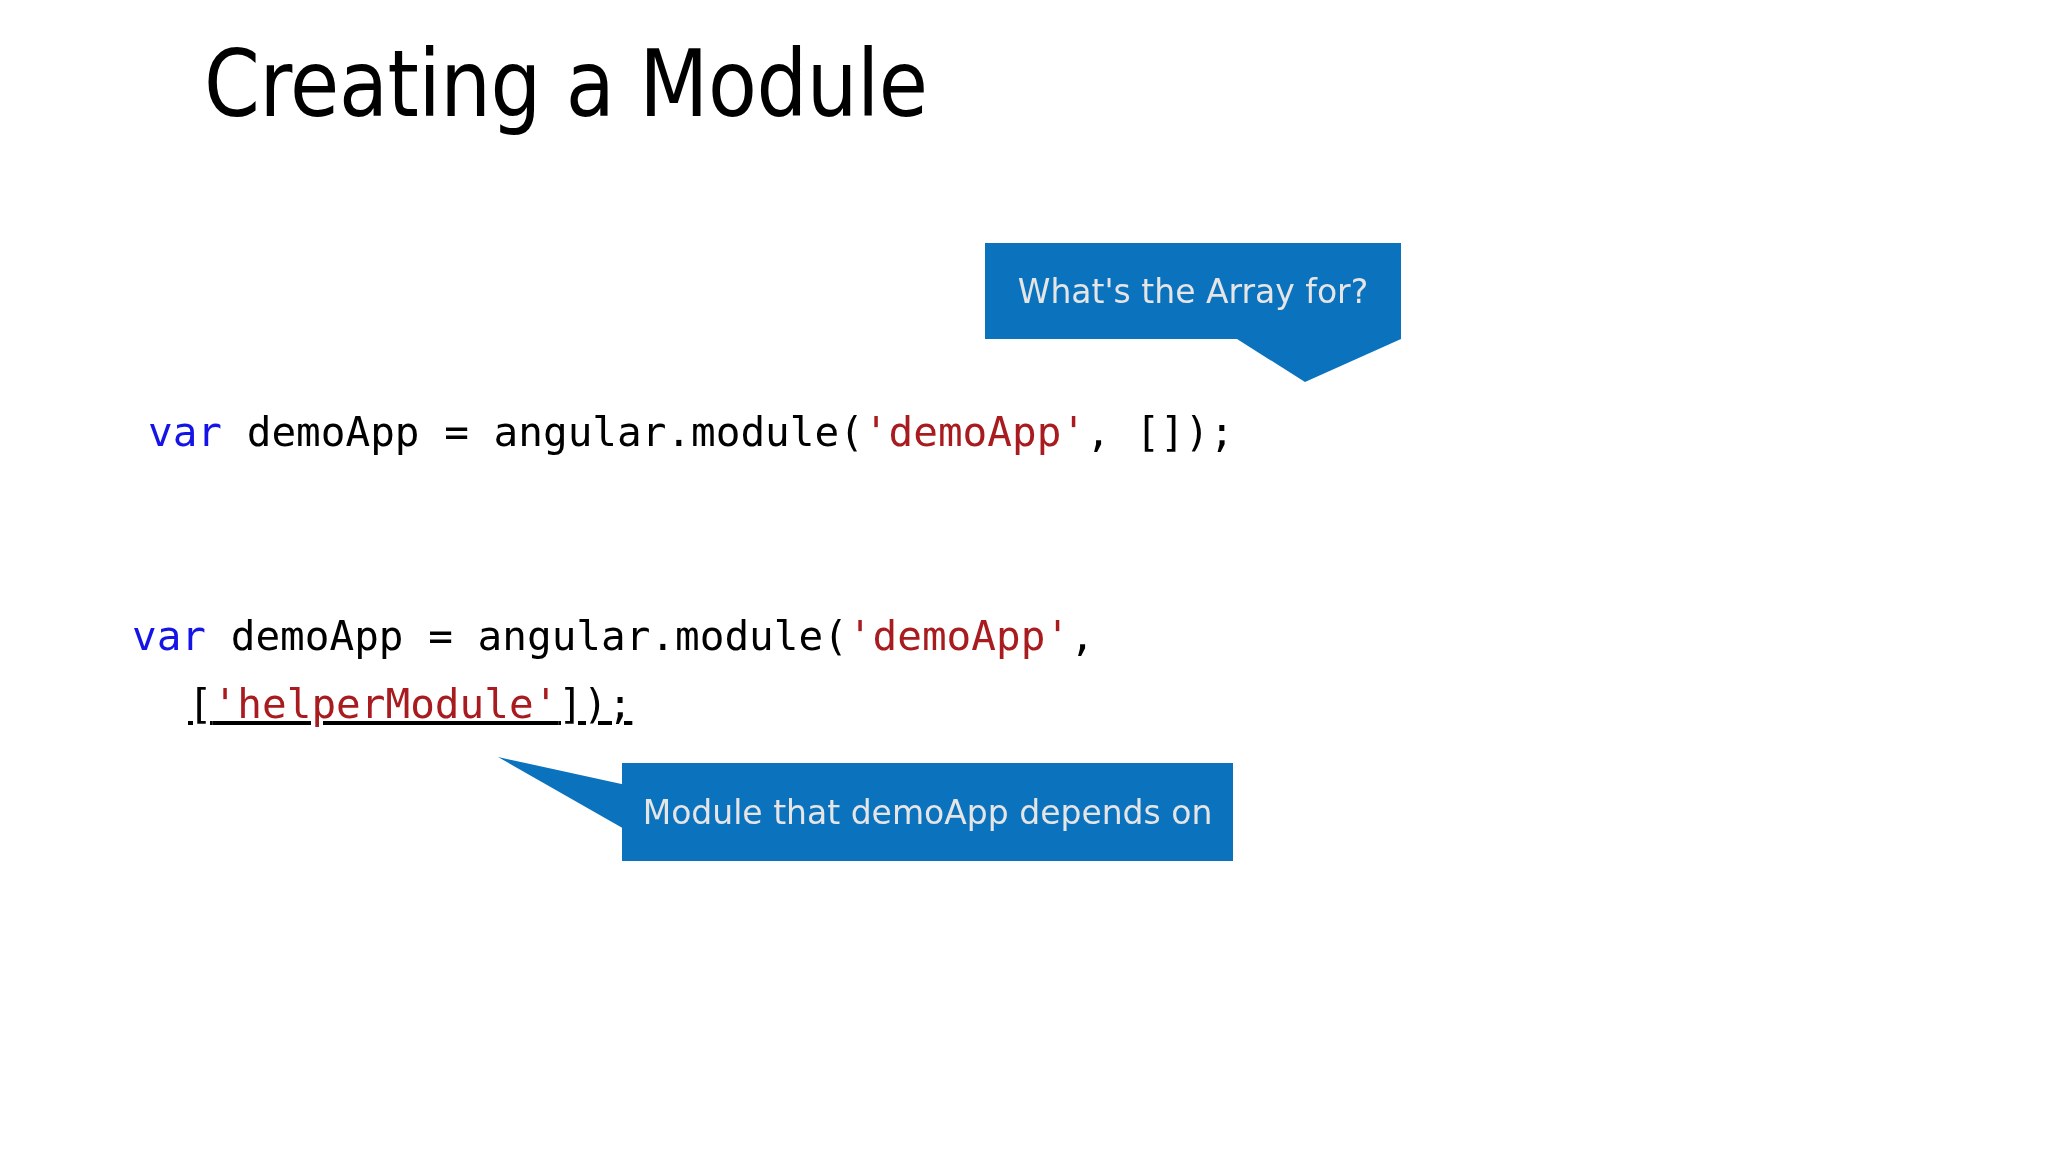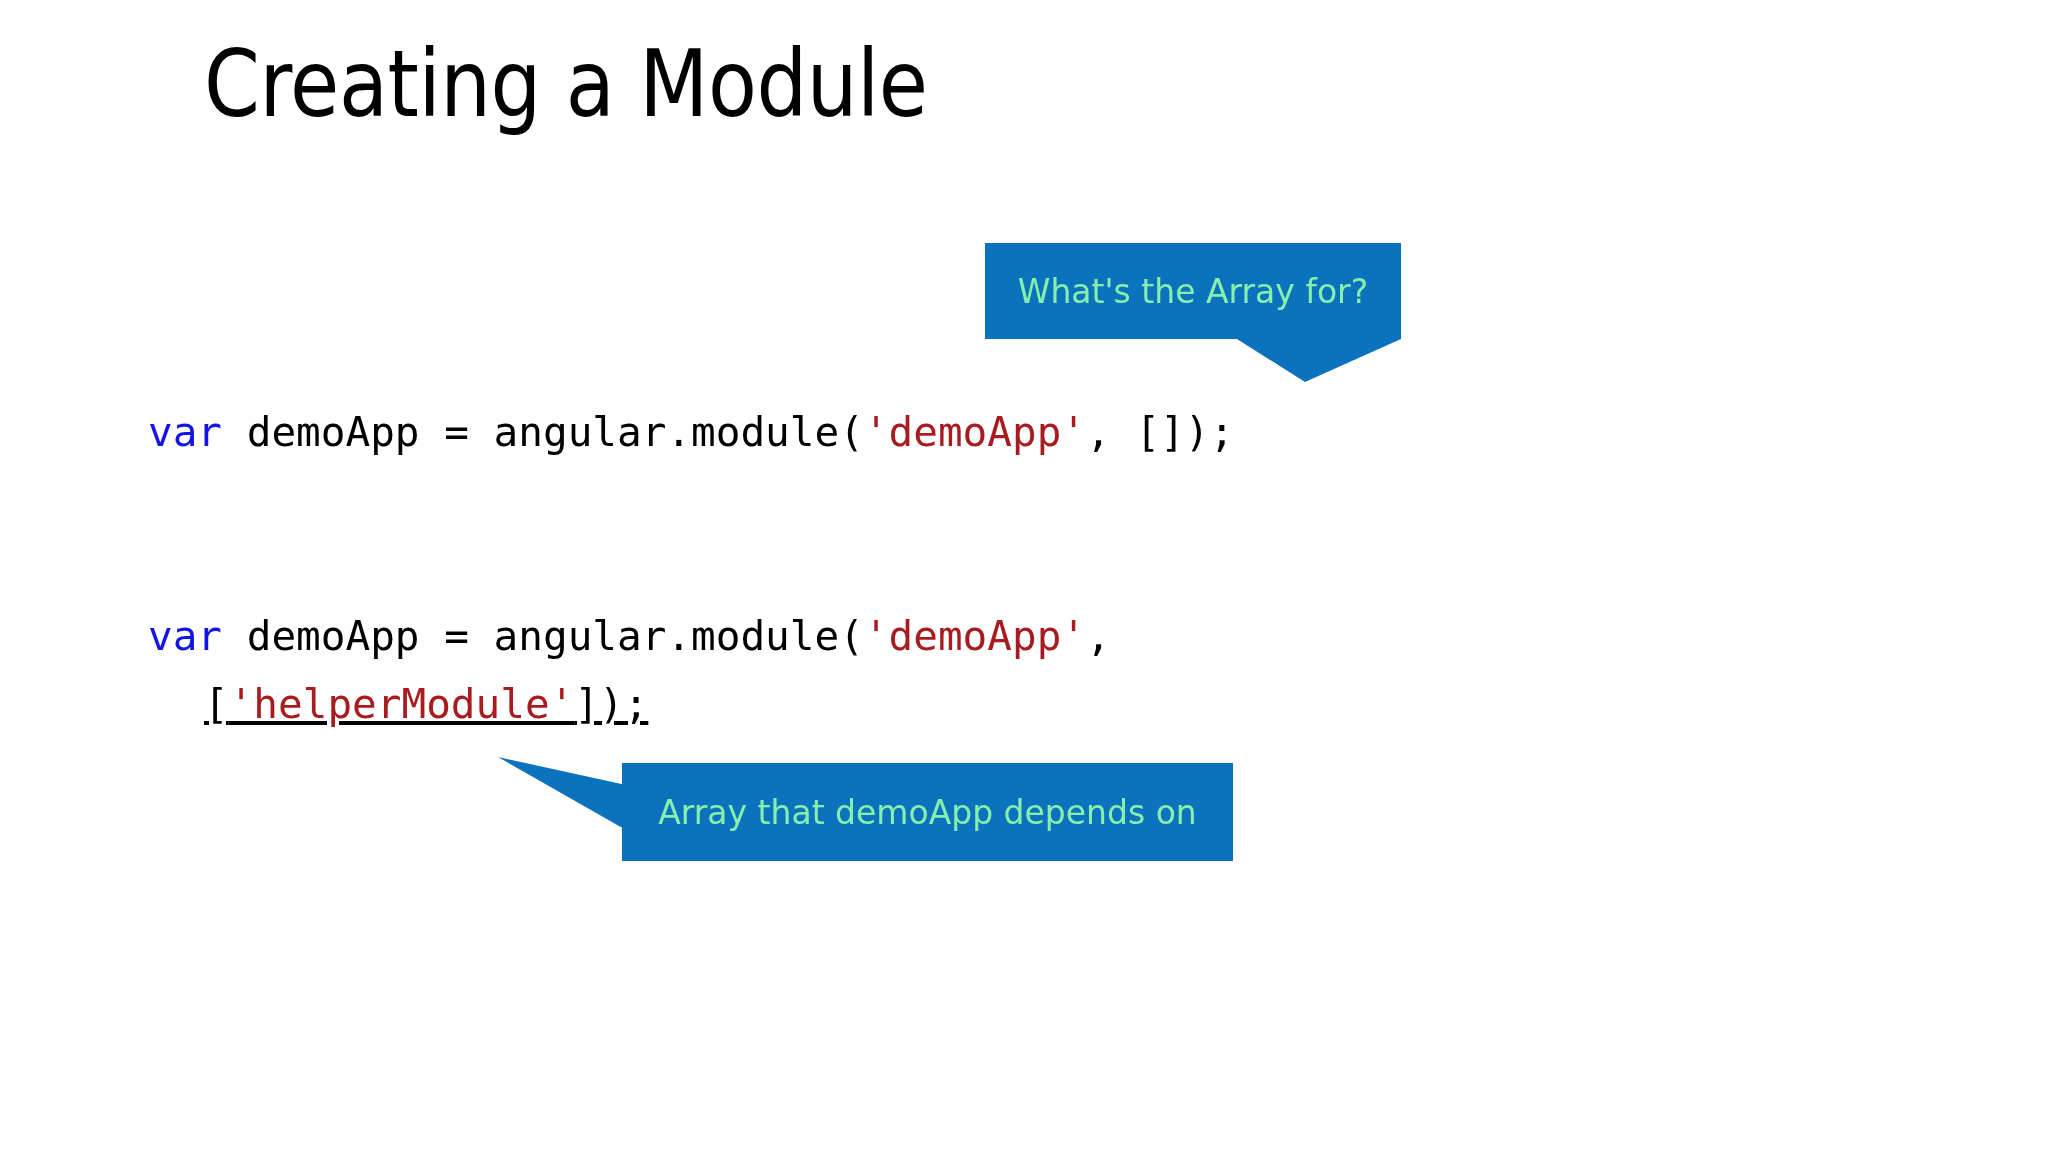--- a/index.html
+++ b/index.html
@@ -38,38 +38,38 @@
     position: absolute;
     font-family: "DejaVu Sans Mono", "Liberation Mono", monospace;
     font-size: 41px;
     line-height: 68px;
     color: #000000;
     white-space: pre;
     letter-spacing: 0px;
   }
 
   #code-block-1 { left: 148px; top: 398px; text-align: right; }
-  #code-block-2 { left: 148px; top: 602px; }
+  #code-block-2 { left: 132px; top: 602px; }
 
   .code-line { display: block; }
   .code-line.indent { padding-left: 56px; text-decoration: underline; }
 
   .tok-keyword { color: #1414E6; }
   .tok-string  { color: #A81C20; }
   .tok-plain   { color: #000000; }
 
   
   .callout {
     position: absolute;
   }
 
   .callout-box {
     position: absolute;
     background: #0B72BE;
-    color: #86efac;
+    color: #e5e5e5;
     display: flex;
     align-items: center;
     justify-content: center;
     text-align: center;
     font-family: "DejaVu Sans", sans-serif;
     font-size: 33px;
     line-height: 47px;
     font-weight: 400;
     box-sizing: border-box;
     padding: 0 14px;
@@ -124,16 +124,16 @@
     <svg class="callout-tail" viewBox="0 0 440 160">
       <polygon points="416,96 320,139 252,96" fill="#0B72BE"></polygon>
     </svg>
     <div class="callout-box">What's the Array for?</div>
   </div>
 
   <div class="callout" id="callout-depends">
     <svg class="callout-tail" viewBox="0 0 760 140">
       <polygon points="18,22 146,95 146,50" fill="#0B72BE"></polygon>
     </svg>
-    <div class="callout-box">Array that demoApp depends on</div>
+    <div class="callout-box">Module that demoApp depends on</div>
   </div>
 
 </div>
 
 </body></html>

